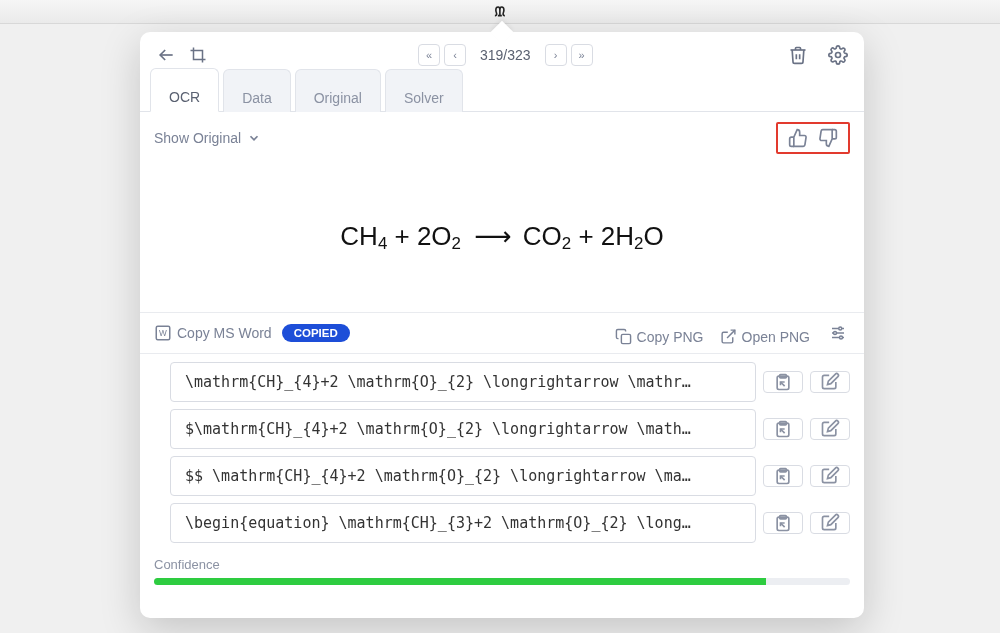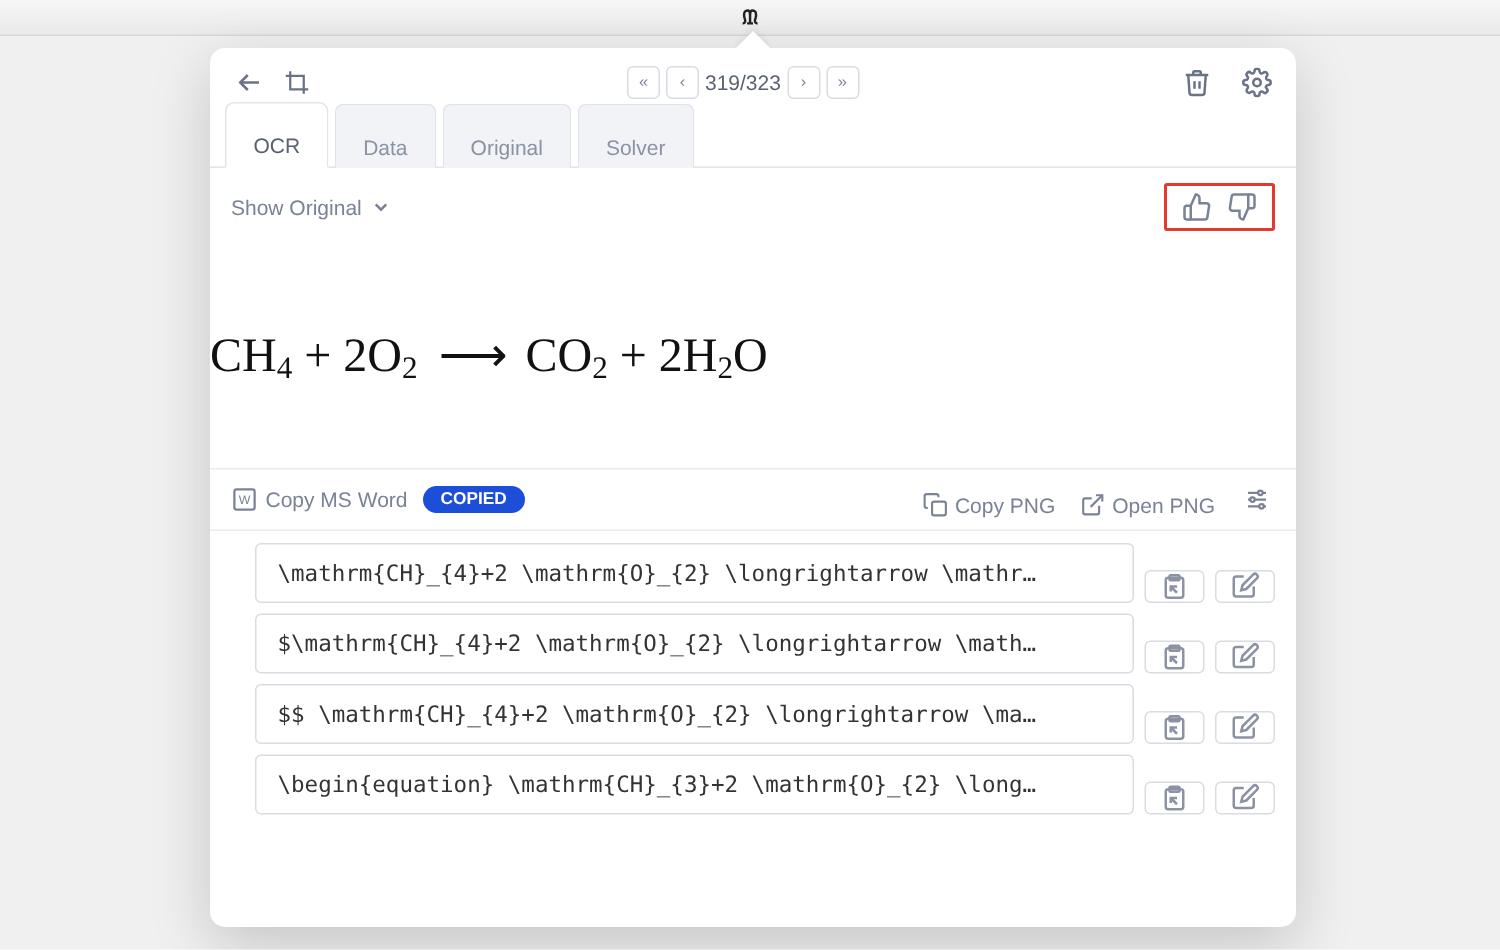--- a/index.html
+++ b/index.html
@@ -70,21 +70,21 @@
   .pager-btn {
     width: 22px; height: 22px;
     border: 1px solid #d9dce3;
     border-radius: 4px;
     display: inline-flex; align-items:center; justify-content:center;
     color: #7a8296; font-size: 11px;
     cursor: pointer;
     background:#fff;
   }
   .pager-text {
-    margin: 0 0;
+    margin: 0 10px;
     color: #5a6171;
     font-size: 14px;
   }
   .toolbar-right {
     margin-left: auto;
     display: flex;
     gap: 16px;
   }
   .tabs {
     display: flex;
@@ -124,23 +124,23 @@
   .feedback {
     margin-left: auto;
     border: 2.5px solid #e23a2e;
     padding: 4px 10px;
     display: flex;
     gap: 10px;
     border-radius: 2px;
   }
   .equation-area {
     height: 148px;
-    display:flex; align-items:center; justify-content:flex-start;
-    font-family: Liberation Serif, serif;
-    font-size: 32px;
+    display:flex; align-items:center; justify-content:center;
+    font-family: Liberation Sans, sans-serif;
+    font-size: 26px;
     color: #111;
   }
   .equation-area sub { font-size: 0.65em; vertical-align: -0.25em; }
   .arrow { display:inline-block; padding:0 6px; letter-spacing:-2px;}
   .actionbar {
     display: flex;
     align-items: center;
     padding: 8px 14px;
     gap: 10px;
     border-top: 1px solid #e9ebef;
@@ -156,21 +156,21 @@
     font-weight: 700;
     padding: 3px 12px;
     border-radius: 12px;
   }
   .actionbar-right { margin-left:auto; display:flex; gap:16px; align-items:flex-end;}
   .results {
     padding: 8px 14px 0;
     display:flex; flex-direction:column; gap:7px;
   }
   .result-row {
-    display:flex; align-items:flex-end; gap:7px;padding-left:16px;
+    display:flex; align-items:center; gap:7px;padding-left:16px;
   }
   .code-cell {
     flex:1;
     border:1px solid #d9dce3;
     border-radius:4px;
     padding: 10px 14px;
     font-family: "SF Mono", Menlo, Consolas, monospace;
     font-size: 15px;
     color:#333;
     white-space: nowrap;
@@ -401,13 +401,19 @@
         </div>
         <div class="sq-btn">
           <svg width="20" height="20" viewBox="0 0 24 24" fill="none" stroke="currentColor" stroke-width="2">
             <path d="M11 4H5a2 2 0 0 0-2 2v12a2 2 0 0 0 2 2h12a2 2 0 0 0 2-2v-6"></path>
             <path d="M18.5 2.5a2.12 2.12 0 0 1 3 3L13 14l-4 1 1-4 8.5-8.5z"></path>
           </svg>
         </div>
       </div>
     </div>
 
+  <div class="conf">
+    <span>Confidence</span>
+    <div class="conf-bar">
+      <div class="conf-fill" id="conf-fill" style="width: 88%;"></div>
+    </div>
+  </div>
 </div>
 
 </body></html>

